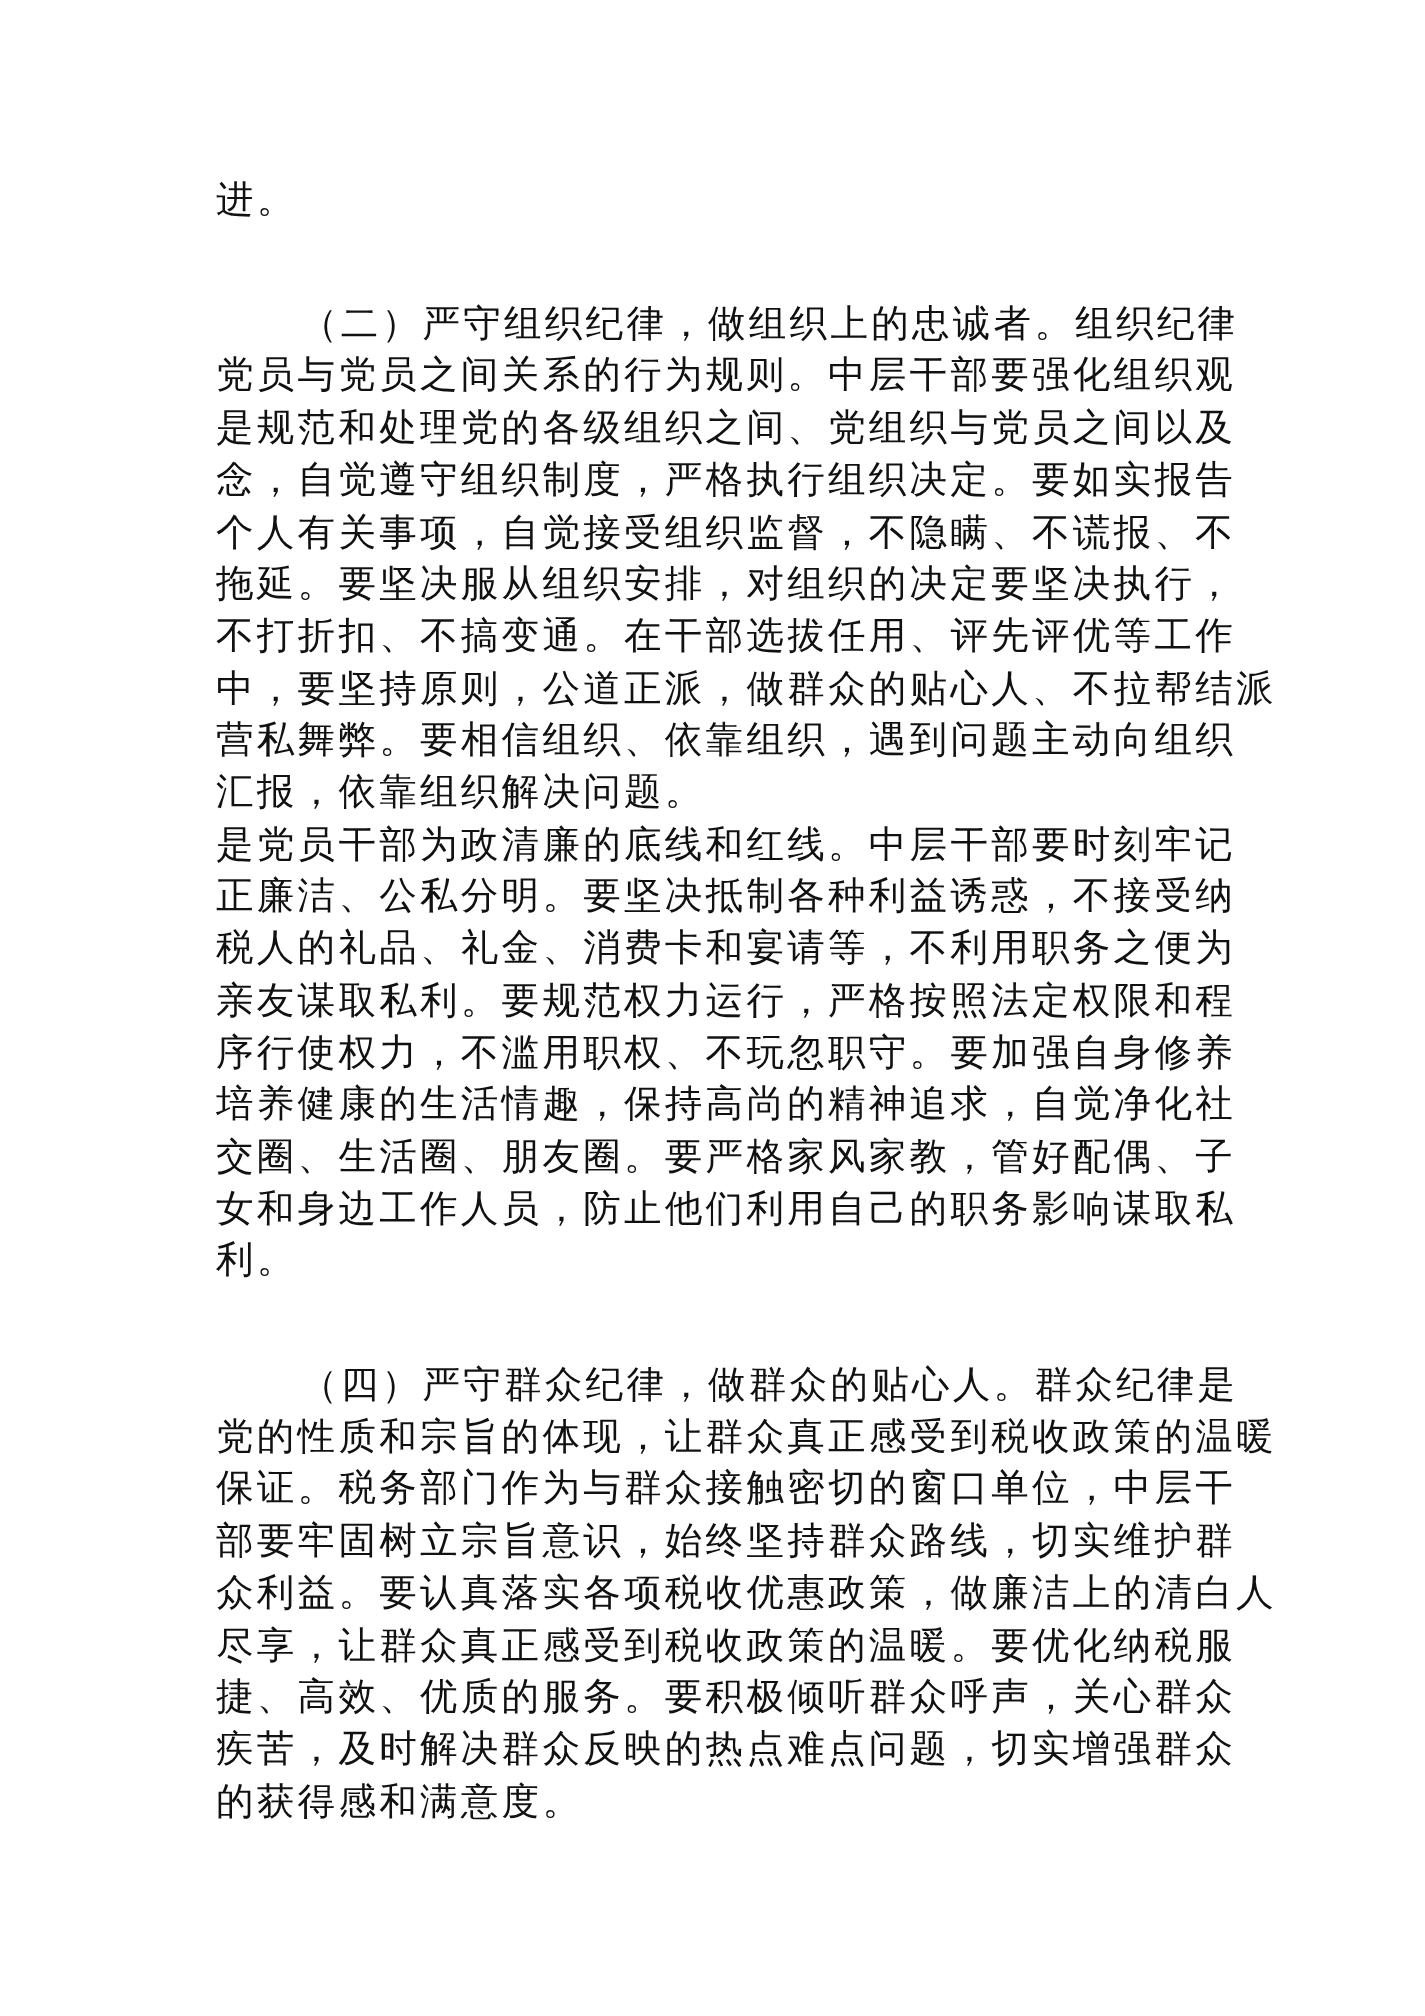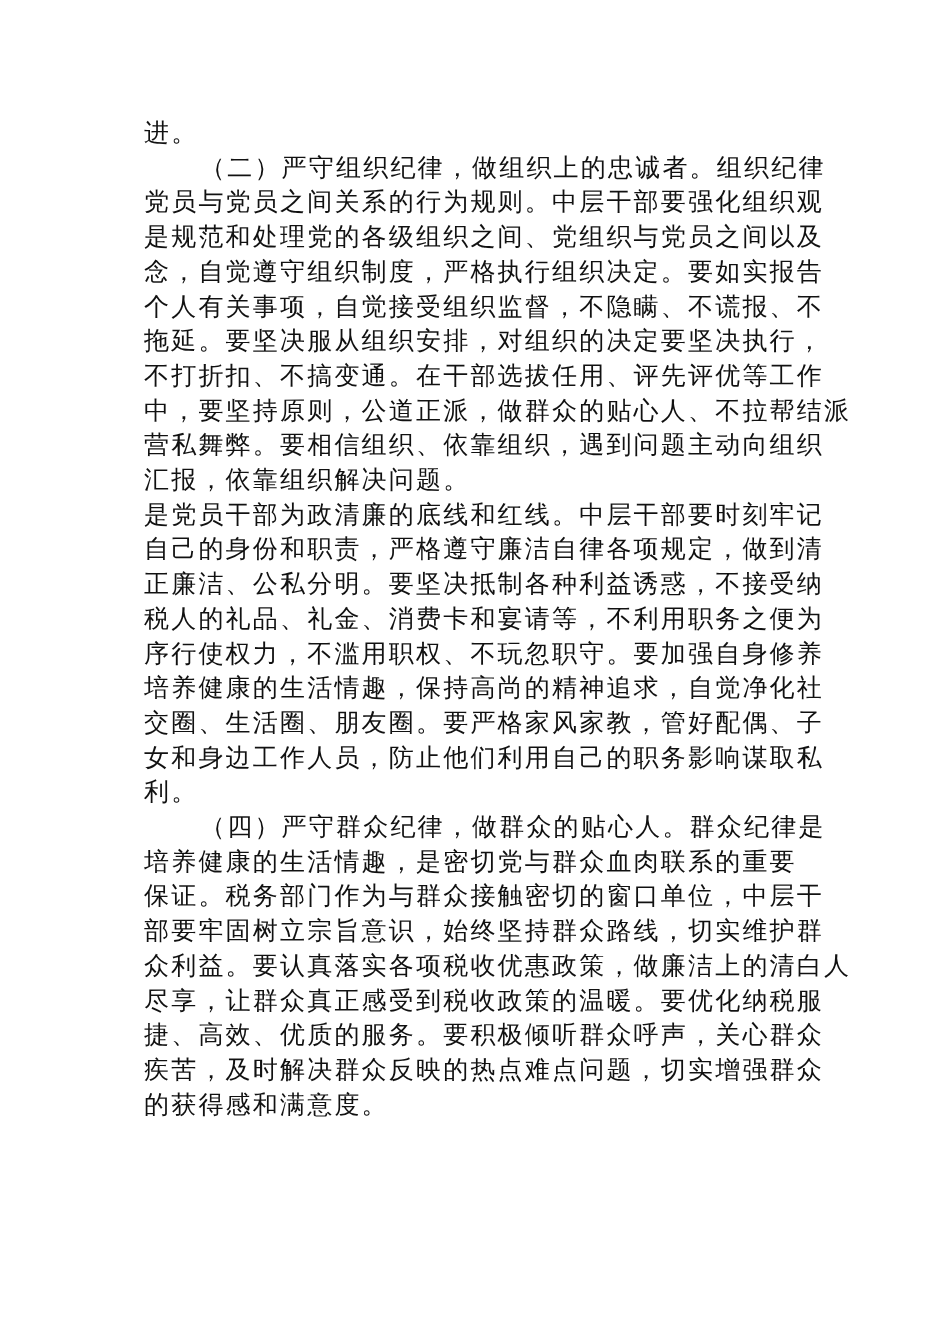--- a/index.html
+++ b/index.html
@@ -9,21 +9,21 @@
     left: 144px;
     top: 116px;
     width: 666px;
     font-family: "DejaVu Sans", sans-serif;
     font-size: 25px;
     line-height: 34.7px;
     color: #111111;
     letter-spacing: 2.2px;
   }
   .para { margin: 0; text-align: justify; text-align-last: left; }
-  .indent { text-indent: 56px; }
+  .indent { text-indent: 56px; margin-top: 48px; }
   .line { display: block; white-space: nowrap; }
 </style>
 </head>
 <body>
 
 <div class="page">
   <p class="para">
     <span class="line">进。</span>
   </p>
 
@@ -35,33 +35,33 @@
     <span class="line">个人有关事项，自觉接受组织监督，不隐瞒、不谎报、不</span>
     <span class="line">拖延。要坚决服从组织安排，对组织的决定要坚决执行，</span>
     <span class="line">不打折扣、不搞变通。在干部选拔任用、评先评优等工作</span>
     <span class="line">中，要坚持原则，公道正派，做群众的贴心人、不拉帮结派</span>
     <span class="line">营私舞弊。要相信组织、依靠组织，遇到问题主动向组织</span>
     <span class="line">汇报，依靠组织解决问题。</span>
   </p>
 
   <p class="para">
     <span class="line">是党员干部为政清廉的底线和红线。中层干部要时刻牢记</span>
-    <span class="line">自己的身份和职责，严格遵守廉洁自律各项规定，做到清</span>
     <span class="line">正廉洁、公私分明。要坚决抵制各种利益诱惑，不接受纳</span>
     <span class="line">税人的礼品、礼金、消费卡和宴请等，不利用职务之便为</span>
+    <span class="line">亲友谋取私利。要规范权力运行，严格按照法定权限和程</span>
     <span class="line">序行使权力，不滥用职权、不玩忽职守。要加强自身修养</span>
     <span class="line">培养健康的生活情趣，保持高尚的精神追求，自觉净化社</span>
     <span class="line">交圈、生活圈、朋友圈。要严格家风家教，管好配偶、子</span>
     <span class="line">女和身边工作人员，防止他们利用自己的职务影响谋取私</span>
     <span class="line">利。</span>
   </p>
 
   <p class="para">
     <span class="line indent">（四）严守群众纪律，做群众的贴心人。群众纪律是</span>
-    <span class="line">培养健康的生活情趣，是密切党与群众血肉联系的重要</span>
+    <span class="line">党的性质和宗旨的体现，让群众真正感受到税收政策的温暖</span>
     <span class="line">保证。税务部门作为与群众接触密切的窗口单位，中层干</span>
     <span class="line">部要牢固树立宗旨意识，始终坚持群众路线，切实维护群</span>
     <span class="line">众利益。要认真落实各项税收优惠政策，做廉洁上的清白人</span>
     <span class="line">尽享，让群众真正感受到税收政策的温暖。要优化纳税服</span>
     <span class="line">捷、高效、优质的服务。要积极倾听群众呼声，关心群众</span>
     <span class="line">疾苦，及时解决群众反映的热点难点问题，切实增强群众</span>
     <span class="line">的获得感和满意度。</span>
   </p>
 </div>
 

